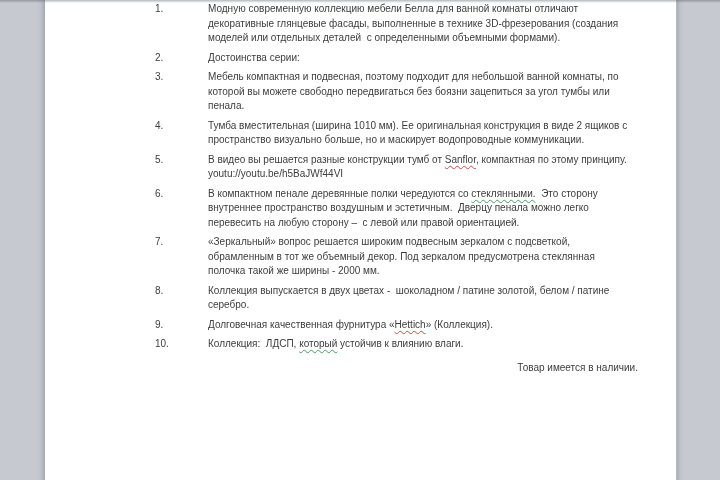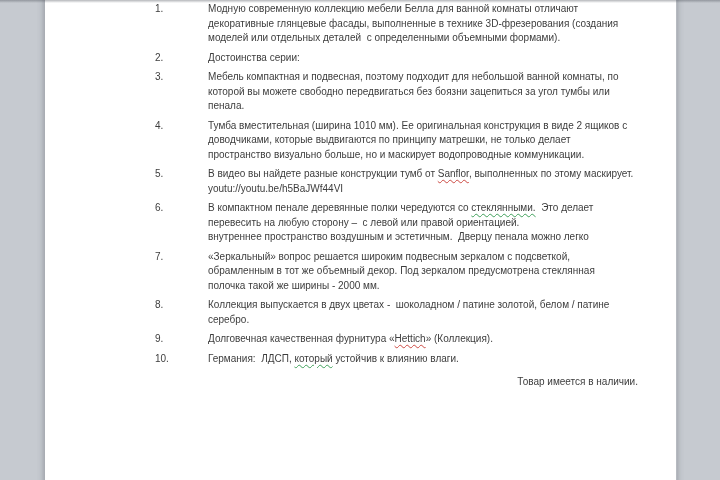--- a/index.html
+++ b/index.html
@@ -91,37 +91,36 @@
           <div class="lines">
             <div class="line"><span>Мебель компактная и подвесная, поэтому подходит для небольшой ванной комнаты, по</span></div>
             <div class="line"><span>которой вы можете свободно передвигаться без боязни зацепиться за угол тумбы или</span></div>
             <div class="line"><span>пенала.</span></div>
           </div>
         </div>
         <div class="list-item">
           <div class="num">4.</div>
           <div class="lines">
             <div class="line"><span>Тумба вместительная (ширина 1010 мм). Ее оригинальная конструкция в виде 2 ящиков с</span></div>
-            <div class="line"><span>доводчиками, которые выдвигаются по принципу матрешки, не только делает</span></div>
             <div class="line"><span>пространство визуально больше, но и маскирует водопроводные коммуникации.</span></div>
           </div>
         </div>
         <div class="list-item">
           <div class="num">5.</div>
           <div class="lines">
-            <div class="line"><span>В видео вы найдете разные конструкции тумб от </span><span class="mark-red">Sanflor</span><span>, выполненных по этому маскирует.</span></div>
+            <div class="line"><span>В видео вы решается разные конструкции тумб от </span><span class="mark-red">Sanflor</span><span>, компактная по этому принципу.</span></div>
             <div class="line"><span>youtu://youtu.be/h5BaJWf44VI</span></div>
           </div>
         </div>
         <div class="list-item">
           <div class="num">6.</div>
           <div class="lines">
-            <div class="line"><span>В компактном пенале деревянные полки чередуются со </span><span class="mark-green">стеклянными.</span><span>  Это делает</span></div>
+            <div class="line"><span>В компактном пенале деревянные полки чередуются со </span><span class="mark-green">стеклянными.</span><span>  Это сторону</span></div>
+            <div class="line"><span>внутреннее пространство воздушным и эстетичным.  Дверцу пенала можно легко</span></div>
             <div class="line"><span>перевесить на любую сторону –  с левой или правой ориентацией.</span></div>
-            <div class="line"><span>внутреннее пространство воздушным и эстетичным.  Дверцу пенала можно легко</span></div>
           </div>
         </div>
         <div class="list-item">
           <div class="num">7.</div>
           <div class="lines">
             <div class="line"><span>«Зеркальный» вопрос решается широким подвесным зеркалом с подсветкой,</span></div>
             <div class="line"><span>обрамленным в тот же объемный декор. Под зеркалом предусмотрена стеклянная</span></div>
             <div class="line"><span>полочка такой же ширины - 2000 мм.</span></div>
           </div>
         </div>
@@ -134,19 +133,19 @@
         </div>
         <div class="list-item">
           <div class="num">9.</div>
           <div class="lines">
             <div class="line"><span>Долговечная качественная фурнитура «</span><span class="mark-red">Hettich</span><span>» (Коллекция).</span></div>
           </div>
         </div>
         <div class="list-item">
           <div class="num">10.</div>
           <div class="lines">
-            <div class="line"><span>Германия:  ЛДСП, </span><span class="mark-green">который</span><span> устойчив к влиянию влаги.</span></div>
+            <div class="line"><span>Коллекция:  ЛДСП, </span><span class="mark-green">который</span><span> устойчив к влиянию влаги.</span></div>
           </div>
         </div>
       </div>
     <p class="closing">Товар имеется в наличии.</p>
   </div>
 </div>
 
 </body></html>

